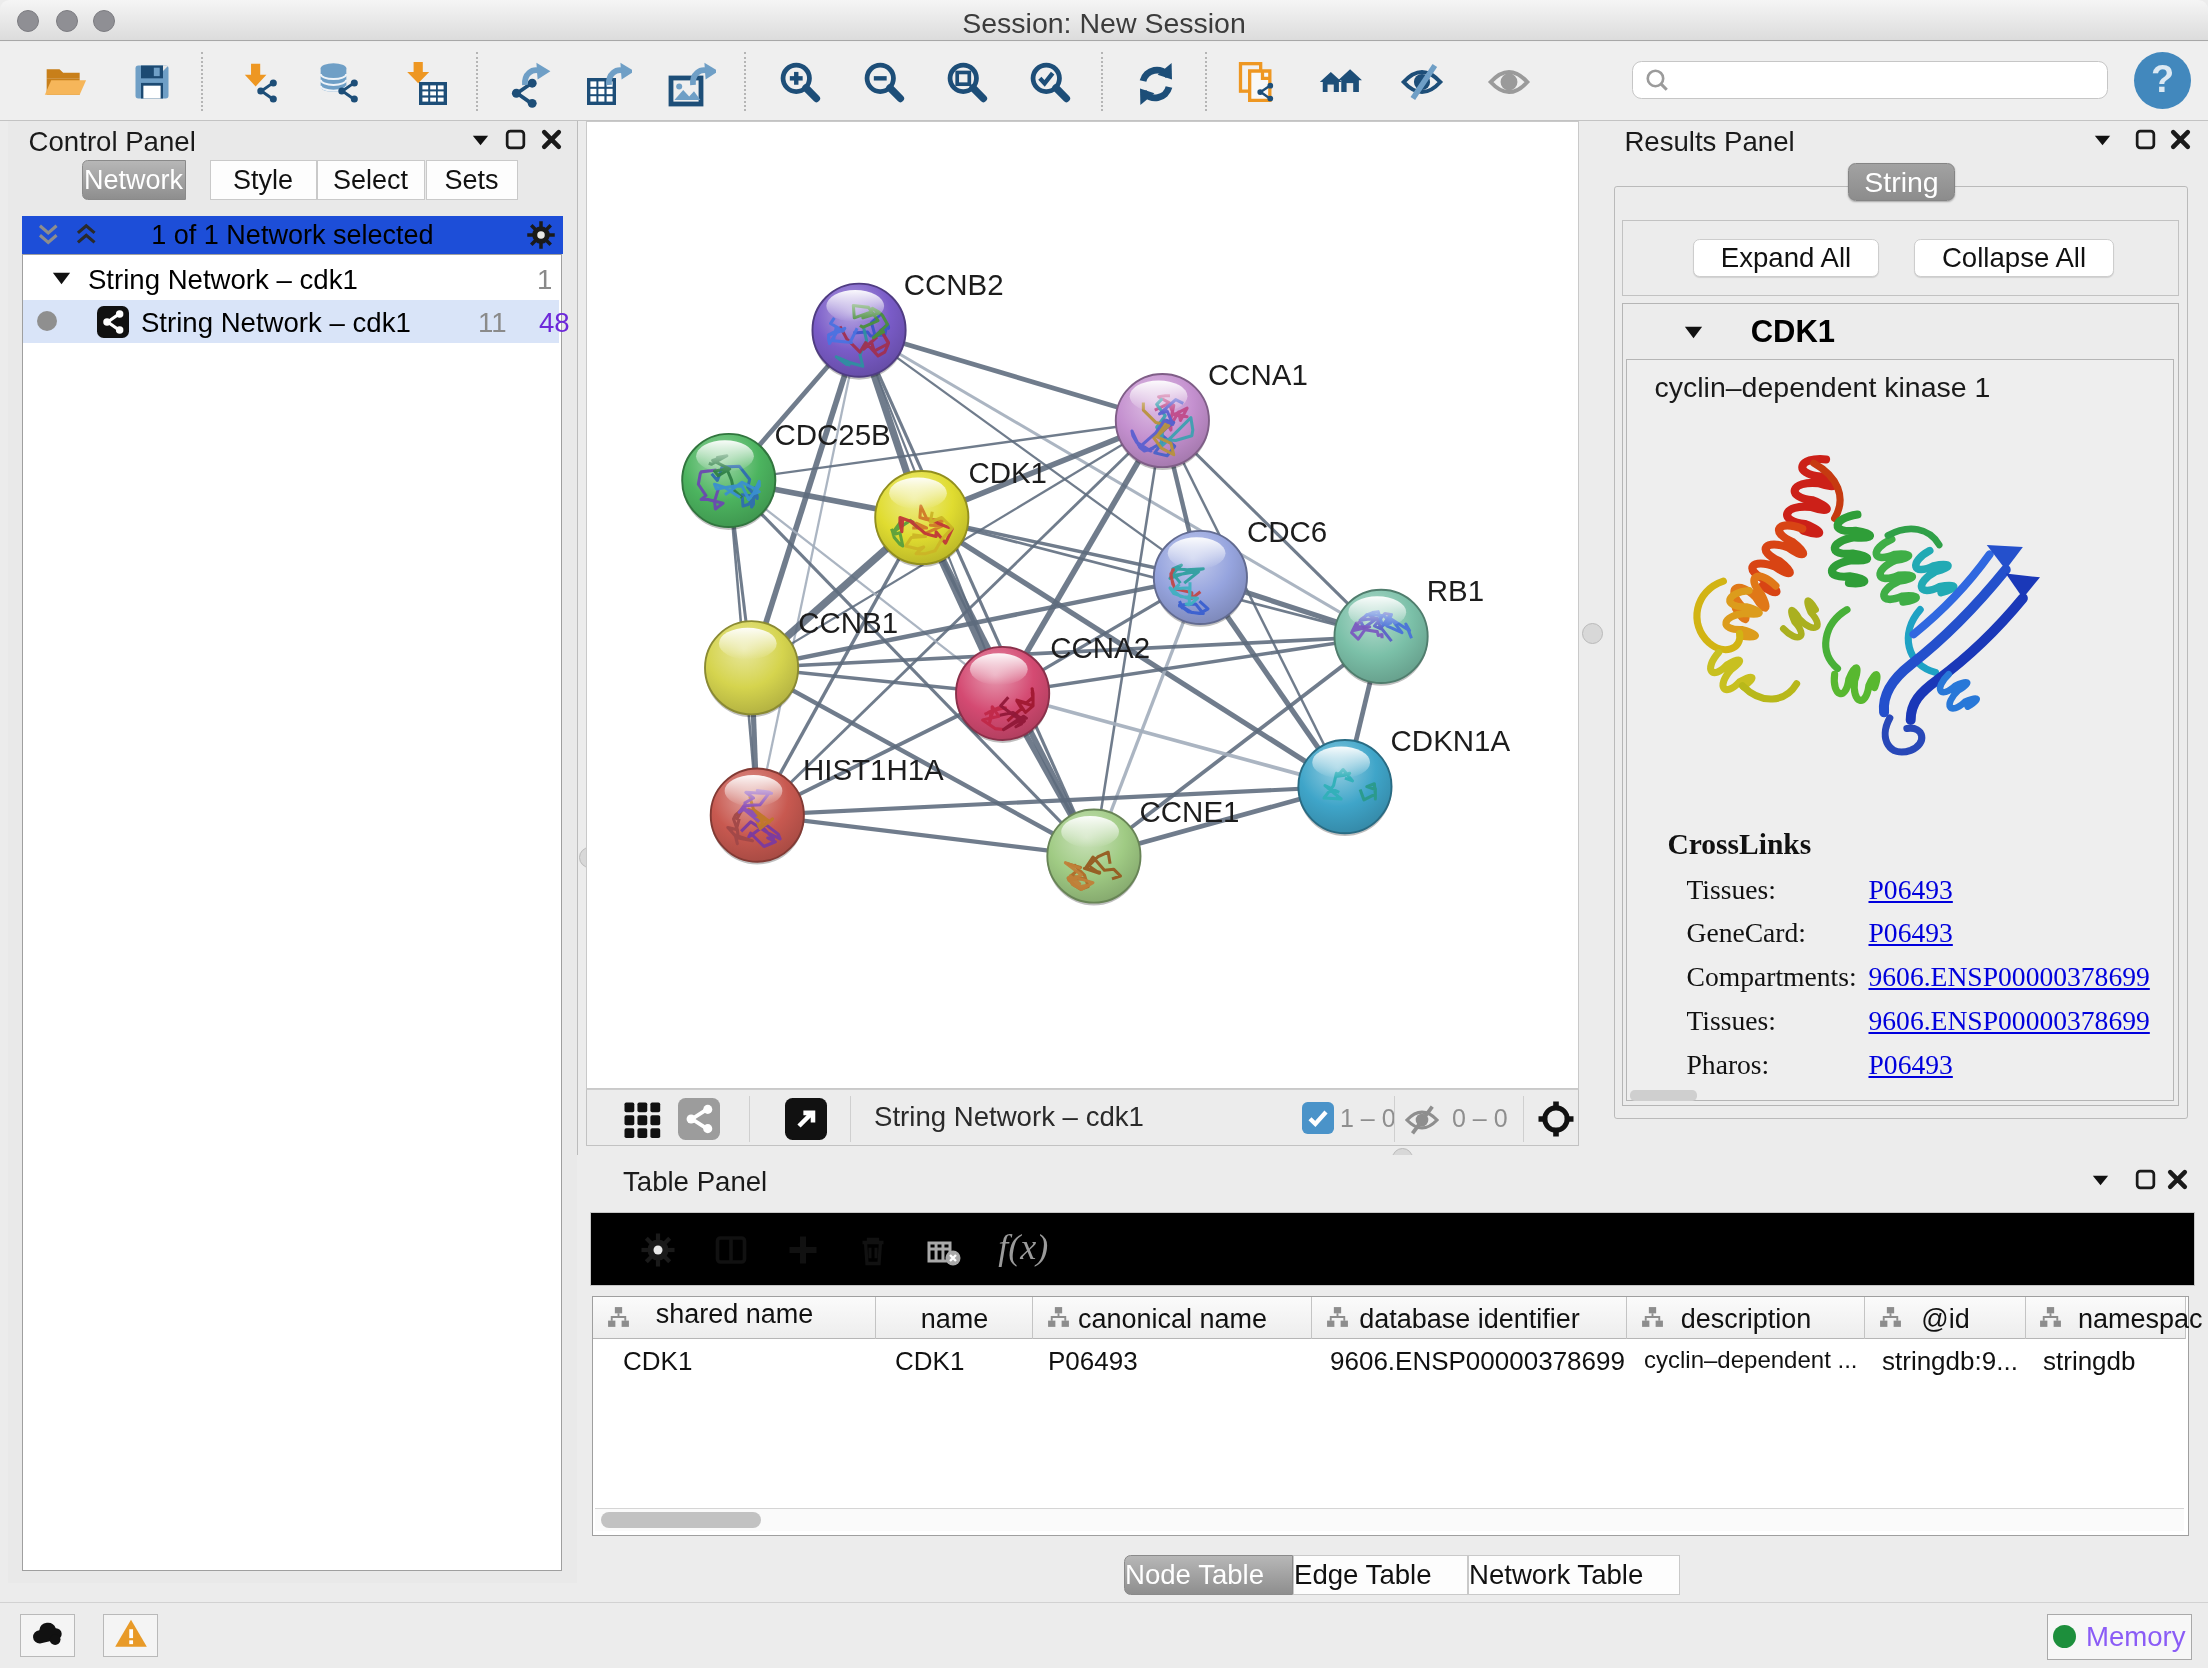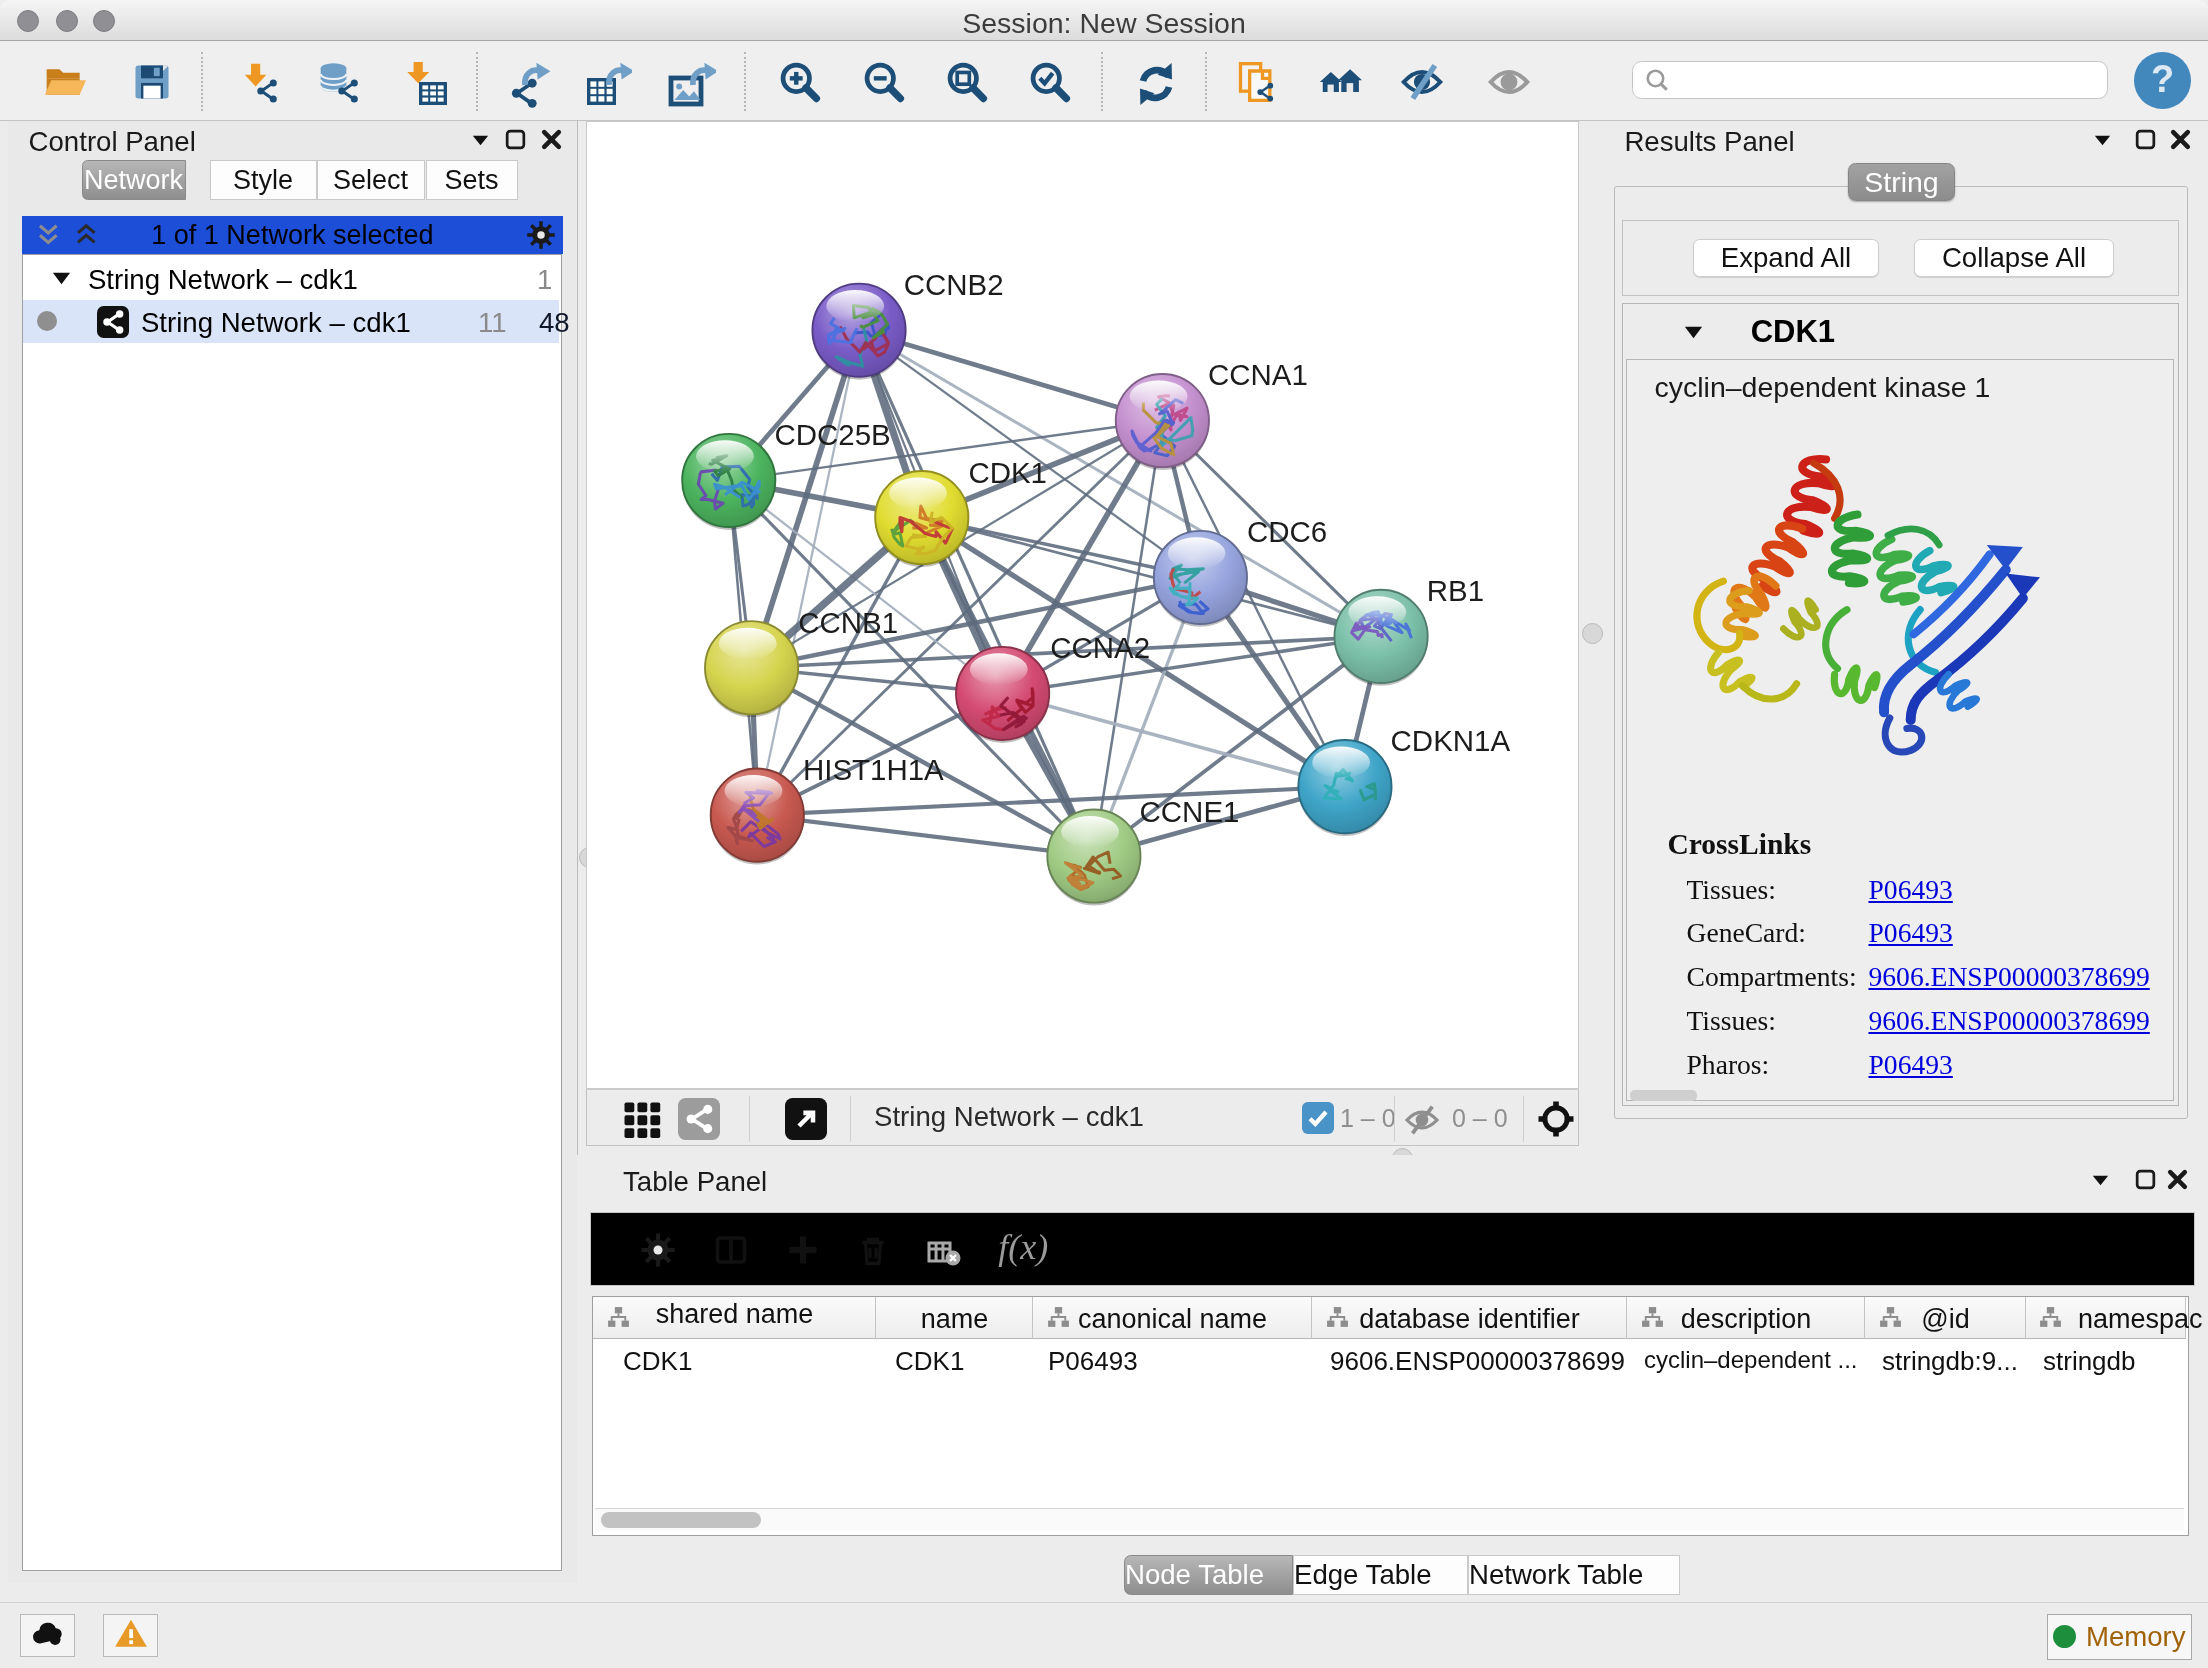--- a/index.html
+++ b/index.html
@@ -37,21 +37,21 @@
 .ttable{position:absolute;left:15px;top:141px;width:1597px;height:240px;background:#fff;border:1.9px solid #9f9f9f}
 .thead{position:absolute;left:0;top:0;width:1593px;height:42px;background:linear-gradient(#fbfbfb,#ededed);border-bottom:1.9px solid #b6b6b6;font-size:27px;color:#111}
 .thcell{position:absolute;top:0;height:42px;border-right:1.9px solid #c4c4c4}
 .tdata{position:absolute;top:44px;font-size:26px;color:#111}
 .hscroll{position:absolute;left:1.9px;top:211px;width:1589px;height:23px;background:#fafafa;border-top:1px solid #d5d5d5}
 .hthumb{position:absolute;left:5.7px;top:2.9px;width:160px;height:16px;background:#c2c2c2;border-radius:8.6px}
 .btab{position:absolute;top:400px;height:40px;background:#fdfdfd;border:1px solid #c9c9c9;font-size:27.6px;color:#111;line-height:38px}
 .btab.sel{background:linear-gradient(#b7b7b7,#8e8e8e);color:#fff;border-color:#8a8a8a;border-radius:6.7px 0 0 6.7px}
 .statusbar{left:0;top:1602px;width:2208px;height:67px;background:#ececec;border-top:1.9px solid #d2d2d2}
 .sbtn{position:absolute;top:11.4px;width:55px;height:43px;background:#f4f4f4;border:1.9px solid #b9b9b9;text-align:center}
-.membtn{position:absolute;left:2047px;top:11.4px;width:145px;height:46px;background:#f7f7f7;border:1.9px solid #a9a9a9;font-size:27.6px;color:#a16207;text-align:center;line-height:43px}
+.membtn{position:absolute;left:2047px;top:11.4px;width:145px;height:46px;background:#f7f7f7;border:1.9px solid #a9a9a9;font-size:27.6px;color:#8b5cf6;text-align:center;line-height:43px}
 .graydot{display:inline-block;width:20px;height:20px;border-radius:50%;background:#8f8f8f}
 .splitc{position:absolute;width:21px;height:21px;border-radius:50%;background:#d8d8d8;border:1.9px solid #b9b9b9}
 </style></head><body>
 <div class="abs titlebar">
     <div class="tl" style="left:17px"></div>
     <div class="tl" style="left:56px"></div>
     <div class="tl" style="left:93px"></div>
     <div class="title">Session: New Session</div>
   </div>
 <div class="abs toolbar">
@@ -251,21 +251,21 @@
       <div class="trow2">
         <span class="graydot" style="position:absolute;left:14.3px;top:11.4px"></span>
         <span style="position:absolute;left:74px;top:5.7px;width:32px;height:32px;background:#111;border-radius:6.7px"><svg width="32" height="32" viewBox="0 0 24 24">
             <path d="M16.5 6 L8 12 L16.5 18" stroke="#fff" stroke-width="2.4" fill="none"></path>
             <circle cx="7.5" cy="12" r="2.8" fill="#fff"></circle>
             <circle cx="17" cy="6" r="2.8" fill="#fff"></circle>
             <circle cx="17" cy="18" r="2.8" fill="#fff"></circle>
           </svg></span>
         <span style="position:absolute;left:118px;top:6.7px">String Network – cdk1</span>
         <span style="position:absolute;left:455px;top:6.7px;color:#8a8a8a">11</span>
-        <span style="position:absolute;left:516px;top:6.7px;color:#0f172a">48</span>
+        <span style="position:absolute;left:516px;top:6.7px;color:#6d28d9">48</span>
       </div>
     </div>
   </div>
 <div class="splitc" style="left:579px;top:847px"></div>
 <div class="splitc" style="left:1582px;top:623px"></div>
 <div class="splitc" style="left:1392px;top:1148px"></div>
 <div class="abs netview"></div>
 <svg width="993" height="968" viewBox="616 127 1044 1018" xmlns="http://www.w3.org/2000/svg" style="position:absolute;left:586px;top:121px">
     <defs>
       <radialGradient id="g0" cx="0.42" cy="0.30" r="0.75">

